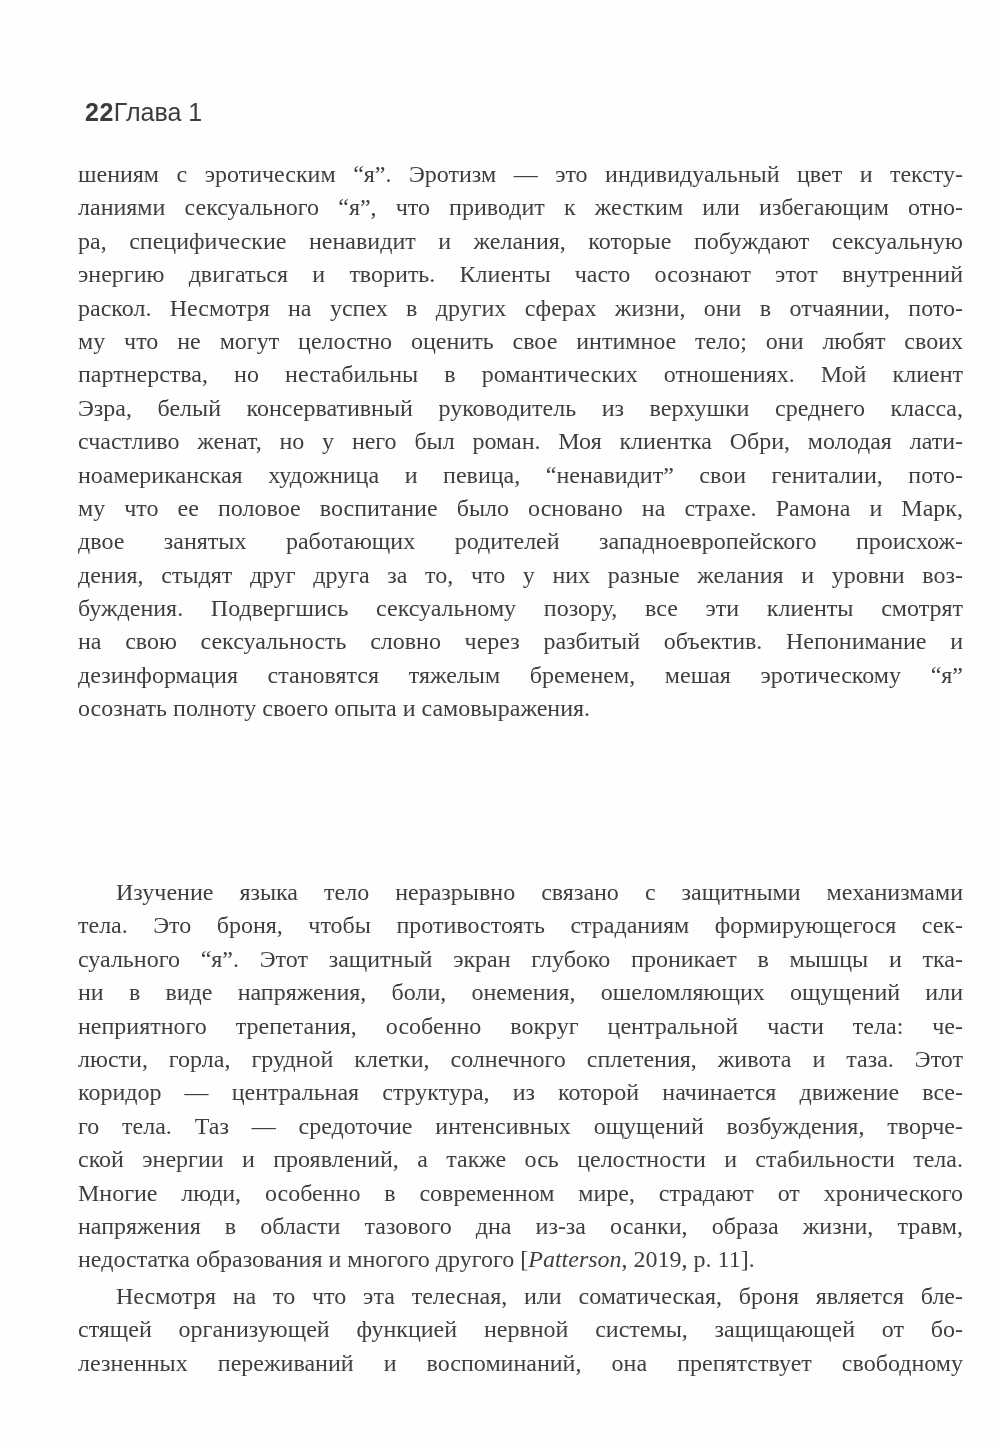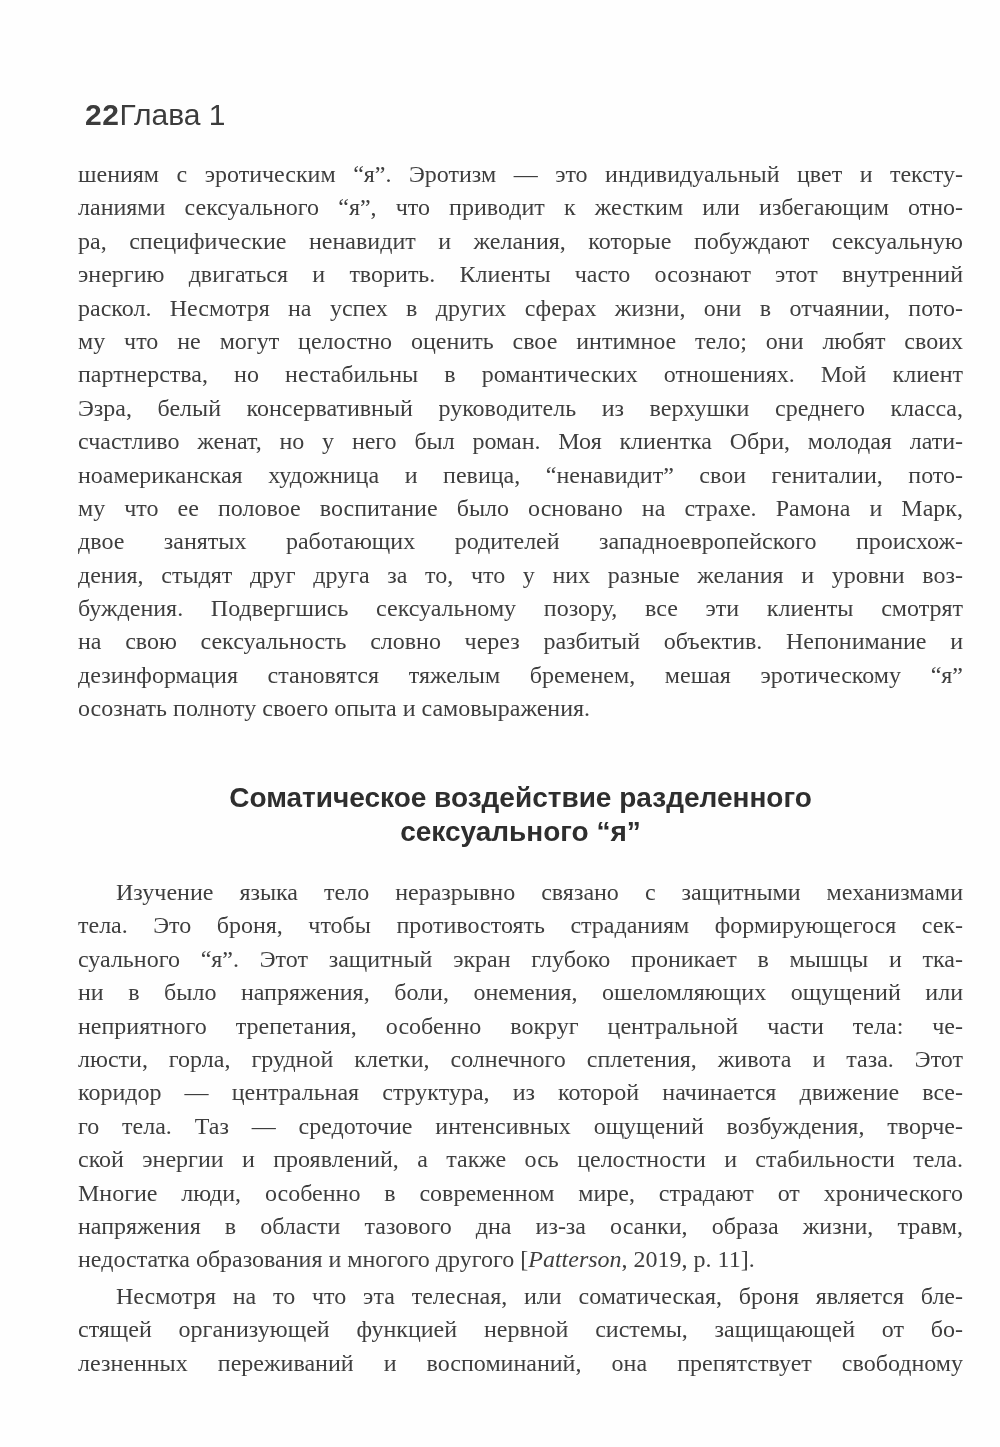--- a/index.html
+++ b/index.html
@@ -15,21 +15,21 @@
     background: #fefefe;
     overflow: hidden;
     font-family: "Liberation Serif", serif;
   }
   
   .running-head {
     position: absolute;
     left: 85px;
     top: 98px;
     font-family: "Liberation Sans", sans-serif;
-    font-size: 30px;
+    font-size: 25px;
     color: #3c3c3c;
     display: flex;
     align-items: baseline;
   }
   .page-number {
     font-weight: bold;
     letter-spacing: 0.5px;
   }
   .chapter-title {
     font-weight: normal;
@@ -98,30 +98,26 @@
     <div class="line">ноамериканская художница и певица, “ненавидит” свои гениталии, пото-</div>
     <div class="line">му что ее половое воспитание было основано на страхе. Рамона и Марк,</div>
     <div class="line">двое занятых работающих родителей западноевропейского происхож-</div>
     <div class="line">дения, стыдят друг друга за то, что у них разные желания и уровни воз-</div>
     <div class="line">буждения. Подвергшись сексуальному позору, все эти клиенты смотрят</div>
     <div class="line">на свою сексуальность словно через разбитый объектив. Непонимание и</div>
     <div class="line">дезинформация становятся тяжелым бременем, мешая эротическому “я”</div>
     <div class="line para-end">осознать полноту своего опыта и самовыражения.</div>
   </section>
 
-  <h2 class="section-heading">
-    <span>Соматическое воздействие разделенного</span><br>
-    <span>сексуального “я”</span>
-  </h2>
 
   <section class="para" id="para2">
     <div class="line first-indent">Изучение языка тело неразрывно связано с защитными механизмами</div>
     <div class="line">тела. Это броня, чтобы противостоять страданиям формирующегося сек-</div>
     <div class="line">суального “я”. Этот защитный экран глубоко проникает в мышцы и тка-</div>
-    <div class="line">ни в было напряжения, боли, онемения, ошеломляющих ощущений или</div>
+    <div class="line">ни в виде напряжения, боли, онемения, ошеломляющих ощущений или</div>
     <div class="line">неприятного трепетания, особенно вокруг центральной части тела: че-</div>
     <div class="line">люсти, горла, грудной клетки, солнечного сплетения, живота и таза. Этот</div>
     <div class="line">коридор — центральная структура, из которой начинается движение все-</div>
     <div class="line">го тела. Таз — средоточие интенсивных ощущений возбуждения, творче-</div>
     <div class="line">ской энергии и проявлений, а также ось целостности и стабильности тела.</div>
     <div class="line">Многие люди, особенно в современном мире, страдают от хронического</div>
     <div class="line">напряжения в области тазового дна из-за осанки, образа жизни, травм,</div>
     <div class="line para-end">
       <span>недостатка образования и многого другого [</span><span class="italic">Patterson</span><span>, 2019, p. 11].</span>
     </div>

